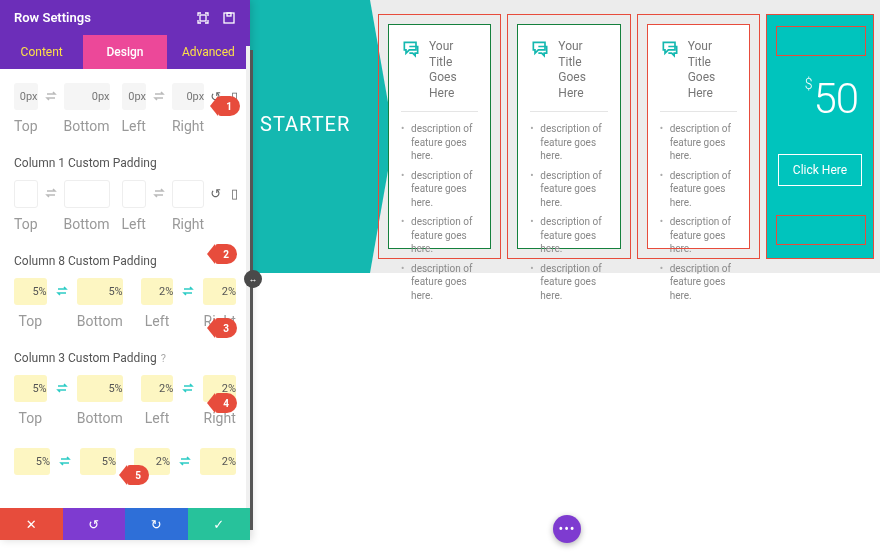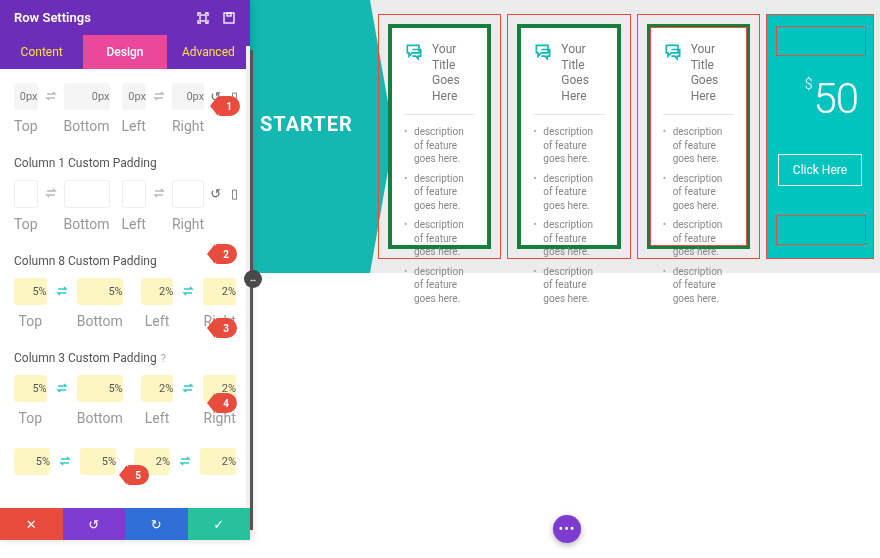--- a/index.html
+++ b/index.html
@@ -42,26 +42,26 @@
   .fbtn.blue { background: #2e6fd8; }
   .fbtn.green { background: #27c29b; }
   
   .drag-handle { position: absolute; left: 244px; top: 270px; width: 18px; height: 18px; background: #4a4a4a; border-radius: 50%; z-index: 20; display: flex; align-items: center; justify-content: center; color: #fff; font-size: 9px; cursor: ew-resize; }
   .vline { position: absolute; left: 250px; top: 50px; width: 3px; height: 480px; background: #555; z-index: 11; }
   
   .canvas { position: absolute; left: 250px; top: 0; right: 0; height: 273px; background: #ececec; z-index: 1; }
   .starter-band { position: absolute; left: 0; top: 0; width: 120px; height: 273px; background: #14b8b0; z-index: 2; }
   .starter-arrow { position: absolute; left: 120px; top: 0; height: 273px; width: 24px; z-index: 2; }
   .starter-arrow svg { width: 100%; height: 100%; display: block; }
-  .starter-text { position: absolute; left: 10px; top: 112px; color: #fff; font-size: 20px; letter-spacing: 1px; font-weight: 700; z-index: 3; }
+  .starter-text { position: absolute; left: 10px; top: 112px; color: #fff; font-size: 20px; letter-spacing: 1px; font-weight: 400; z-index: 3; }
   
   .colwrap { position: absolute; left: 128px; top: 14px; right: 6px; bottom: 14px; display: flex; gap: 6px; z-index: 3; }
   .col { flex: 1; position: relative; }
   .col.outlined::before { content: ""; position: absolute; inset: 0; border: 1px solid #e74c3c; pointer-events: none; }
-  .card { position: absolute; inset: 10px; background: #fff; padding: 14px 12px; border: 4px solid #15803d; }
+  .card { position: absolute; inset: 10px; background: #fff; padding: 14px 12px; border: 1px solid #15803d; }
   .card.outlined::after { content: ""; position: absolute; inset: -1px; border: 1px solid #e74c3c; pointer-events: none; }
   .card .title-row { display: flex; align-items: flex-start; gap: 8px; }
   .chat-icon { width: 20px; height: 20px; flex-shrink: 0; }
   .card .title { font-size: 12px; color: #777; line-height: 1.3; }
   .card hr { border: none; border-top: 1px solid #e5e5e5; margin: 10px 0; }
   .card ul { list-style: none; padding: 0; }
   .card ul li { font-size: 10px; color: #888; line-height: 1.35; padding-left: 10px; position: relative; margin-bottom: 6px; }
   .card ul li::before { content: "•"; position: absolute; left: 0; color: #aaa; }
   
   .col-price { flex: 0 0 108px; background: #00c4bd; position: relative; }

